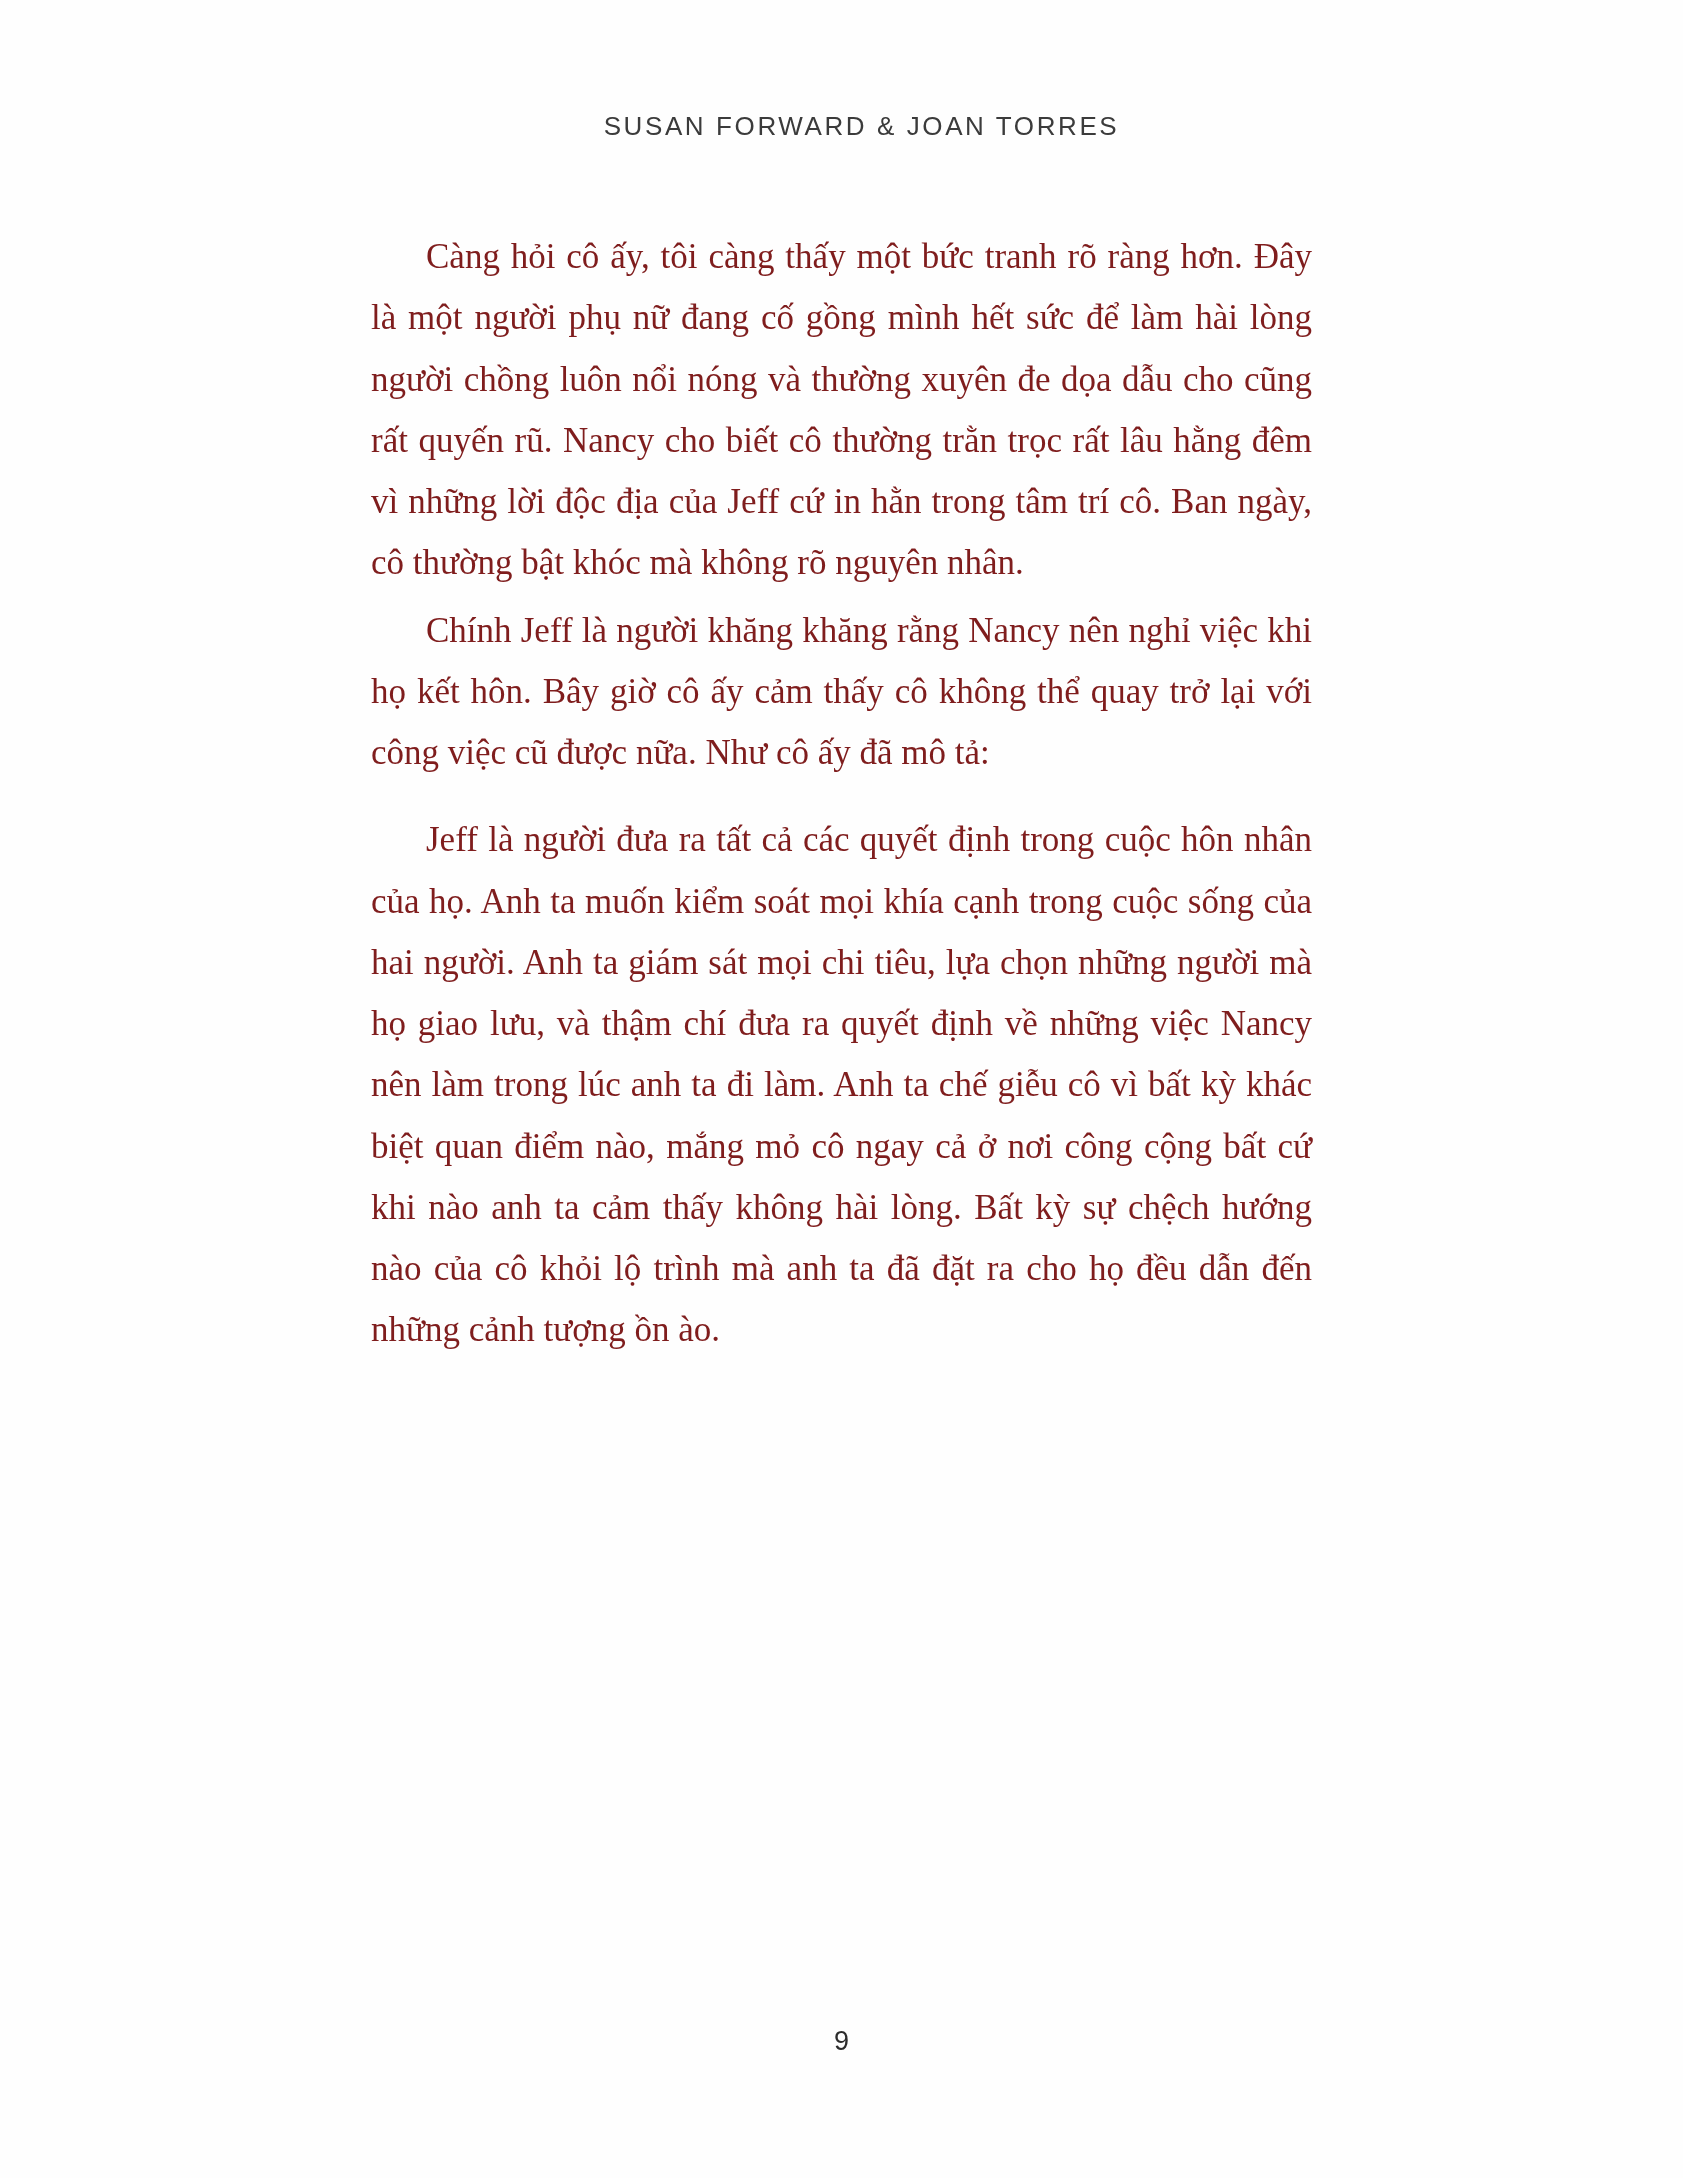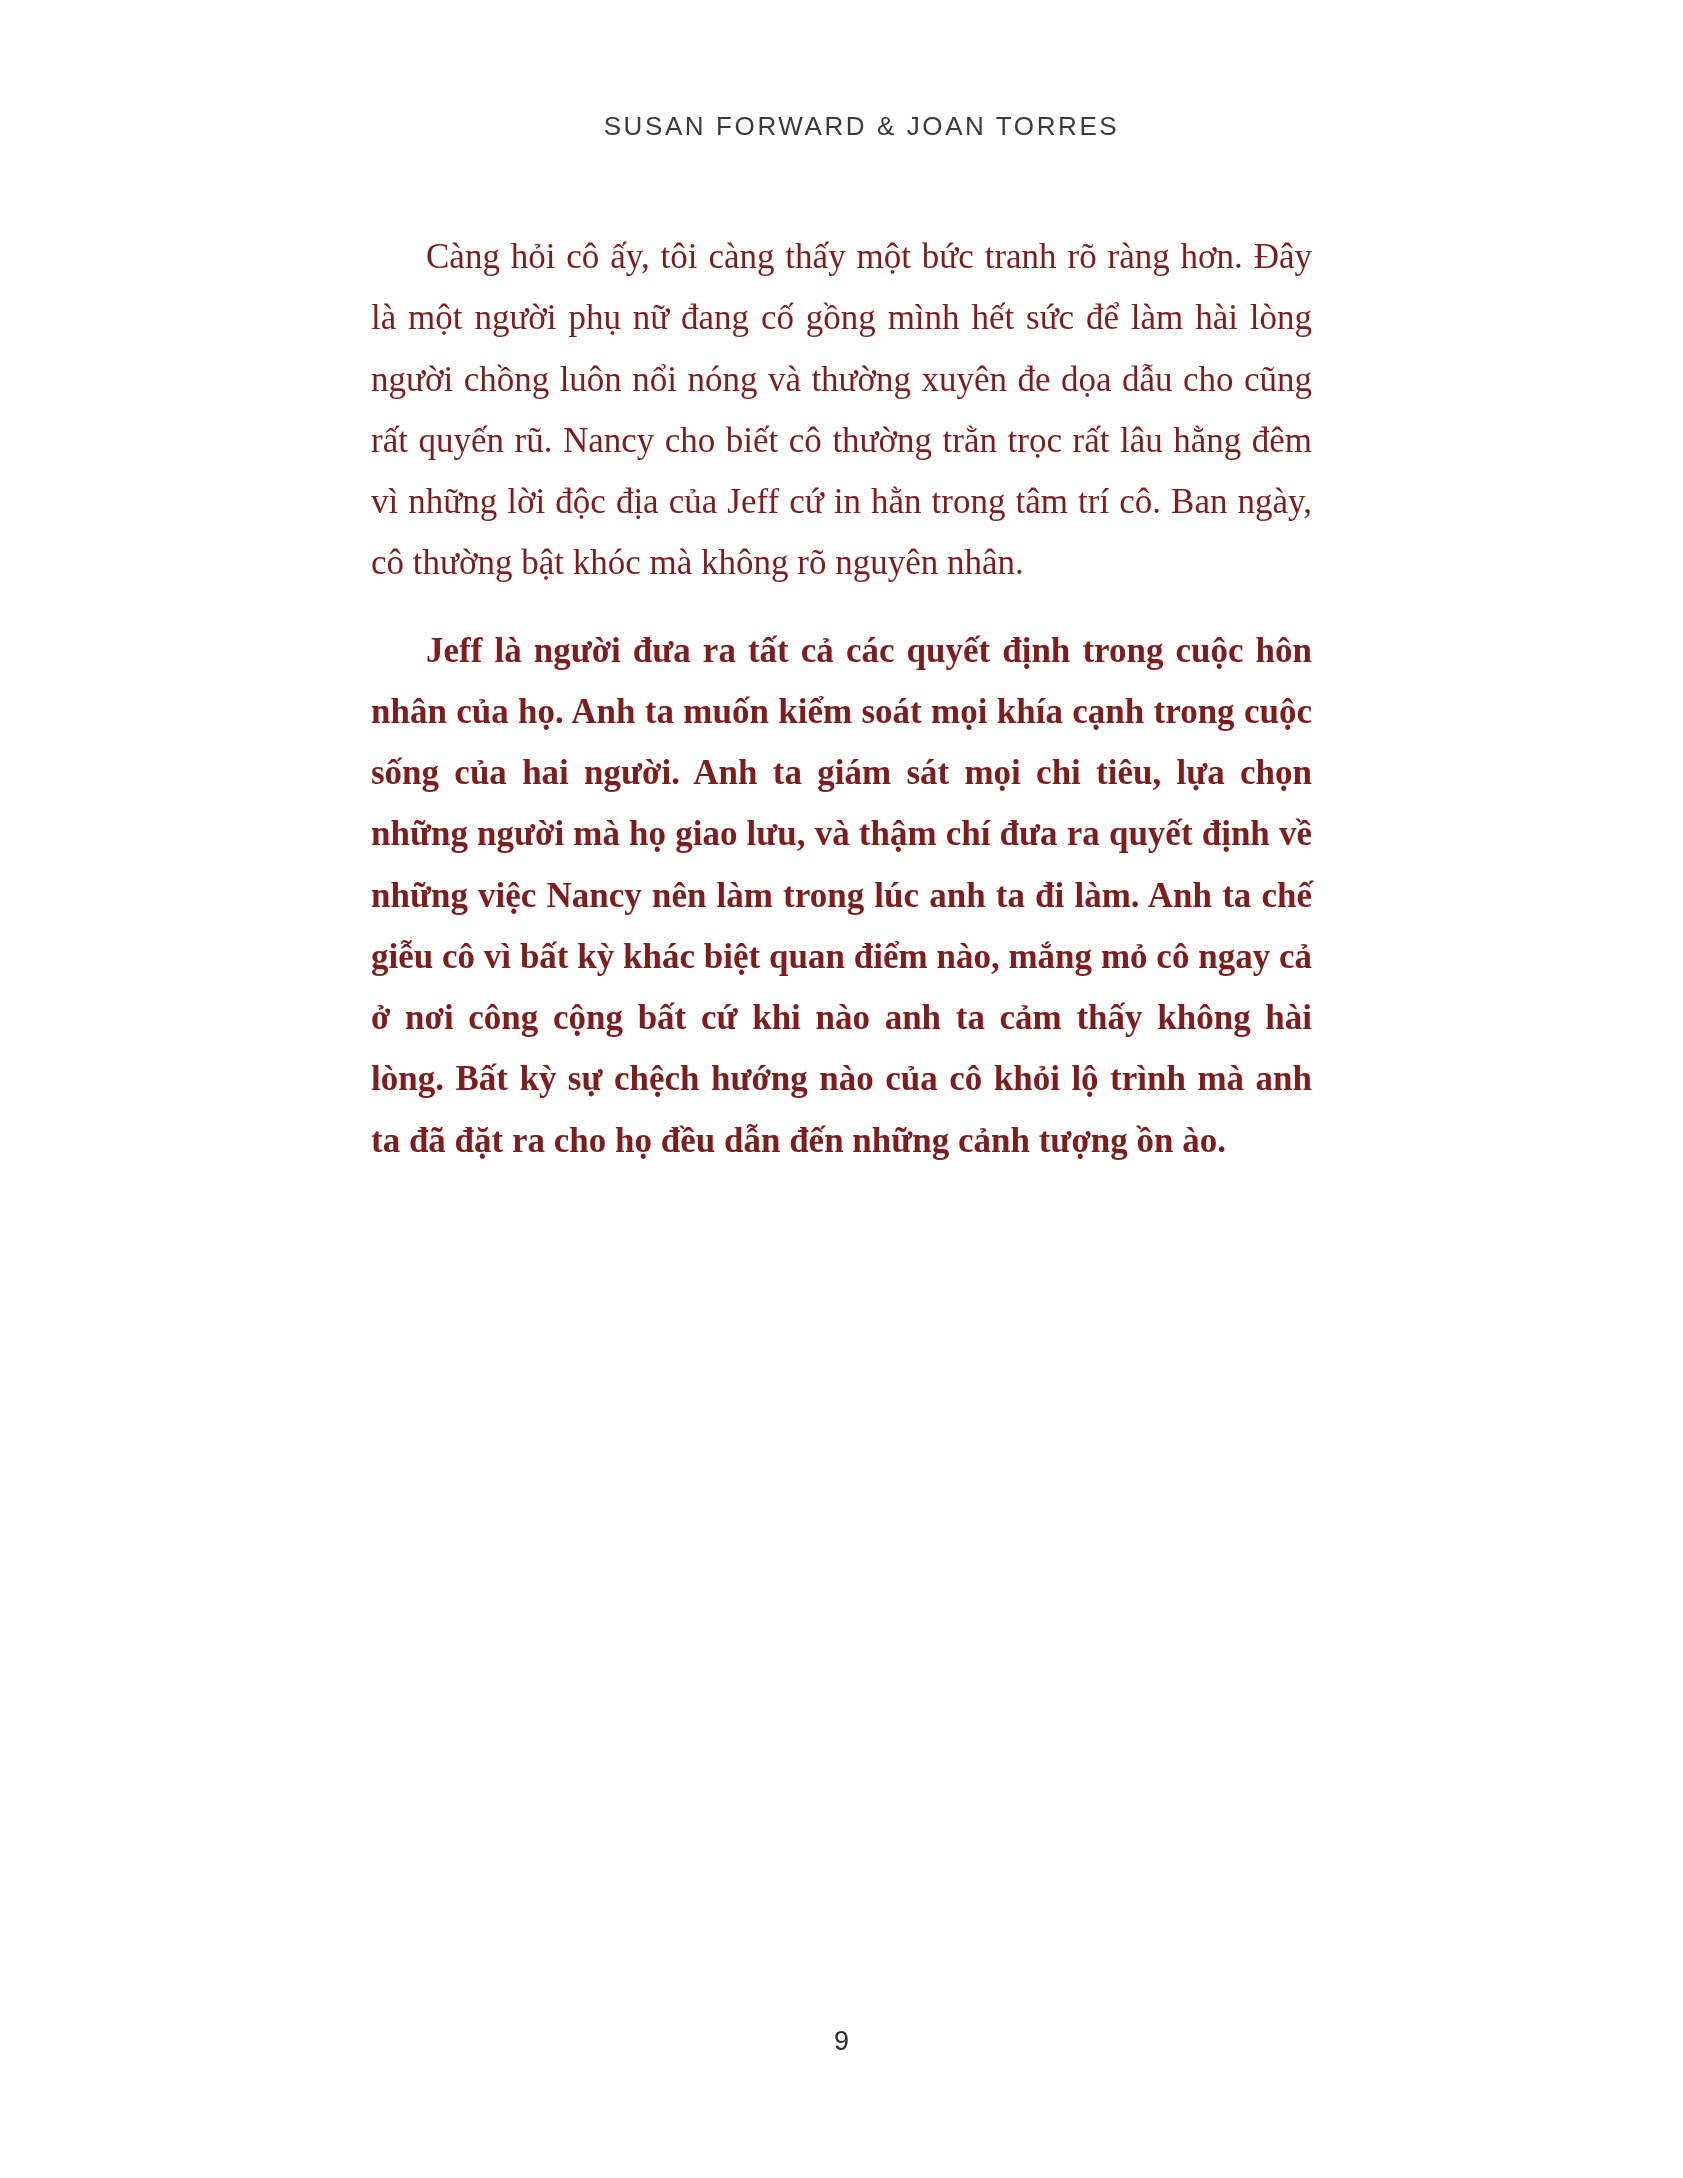--- a/index.html
+++ b/index.html
@@ -46,21 +46,20 @@
     text-align: justify;
     text-justify: inter-word;
     margin: 0 0 6px 0;
     text-indent: 55px;
     color: #7f1d1d;
     -webkit-hyphens: none;
     hyphens: none;
   }
   .para.last {
     margin-bottom: 0;
-    font-weight: bold;
   }
   .para.block-quote {
     margin-top: 26px;
   }
   .folio {
     position: absolute;
     bottom: 121px;
     left: 0;
     right: 0;
     text-align: center;
@@ -71,19 +70,20 @@
 </style>
 </head>
 <body>
 
 <div class="page">
 
   <div class="running-head">SUSAN FORWARD &amp; JOAN TORRES</div>
 
   <div class="text-column">
     <p class="para">Càng hỏi cô ấy, tôi càng thấy một bức tranh rõ ràng hơn. Đây là một người phụ nữ đang cố gồng mình hết sức để làm hài lòng người chồng luôn nổi nóng và thường xuyên đe dọa dẫu cho cũng rất quyến rũ. Nancy cho biết cô thường trằn trọc rất lâu hằng đêm vì những lời độc địa của Jeff cứ in hằn trong tâm trí cô. Ban ngày, cô thường bật khóc mà không rõ nguyên nhân.</p>
+    <p class="para">Chính Jeff là người khăng khăng rằng Nancy nên nghỉ việc khi họ kết hôn. Bây giờ cô ấy cảm thấy cô không thể quay trở lại với công việc cũ được nữa. Như cô ấy đã mô tả:</p>
     <p class="para block-quote last">Jeff là người đưa ra tất cả các quyết định trong cuộc hôn nhân của họ. Anh ta muốn kiểm soát mọi khía cạnh trong cuộc sống của hai người. Anh ta giám sát mọi chi tiêu, lựa chọn những người mà họ giao lưu, và thậm chí đưa ra quyết định về những việc Nancy nên làm trong lúc anh ta đi làm. Anh ta chế giễu cô vì bất kỳ khác biệt quan điểm nào, mắng mỏ cô ngay cả ở nơi công cộng bất cứ khi nào anh ta cảm thấy không hài lòng. Bất kỳ sự chệch hướng nào của cô khỏi lộ trình mà anh ta đã đặt ra cho họ đều dẫn đến những cảnh tượng ồn ào.</p>
   </div>
 
   <div class="folio">9</div>
 
 </div>
 
 
 </body></html>

